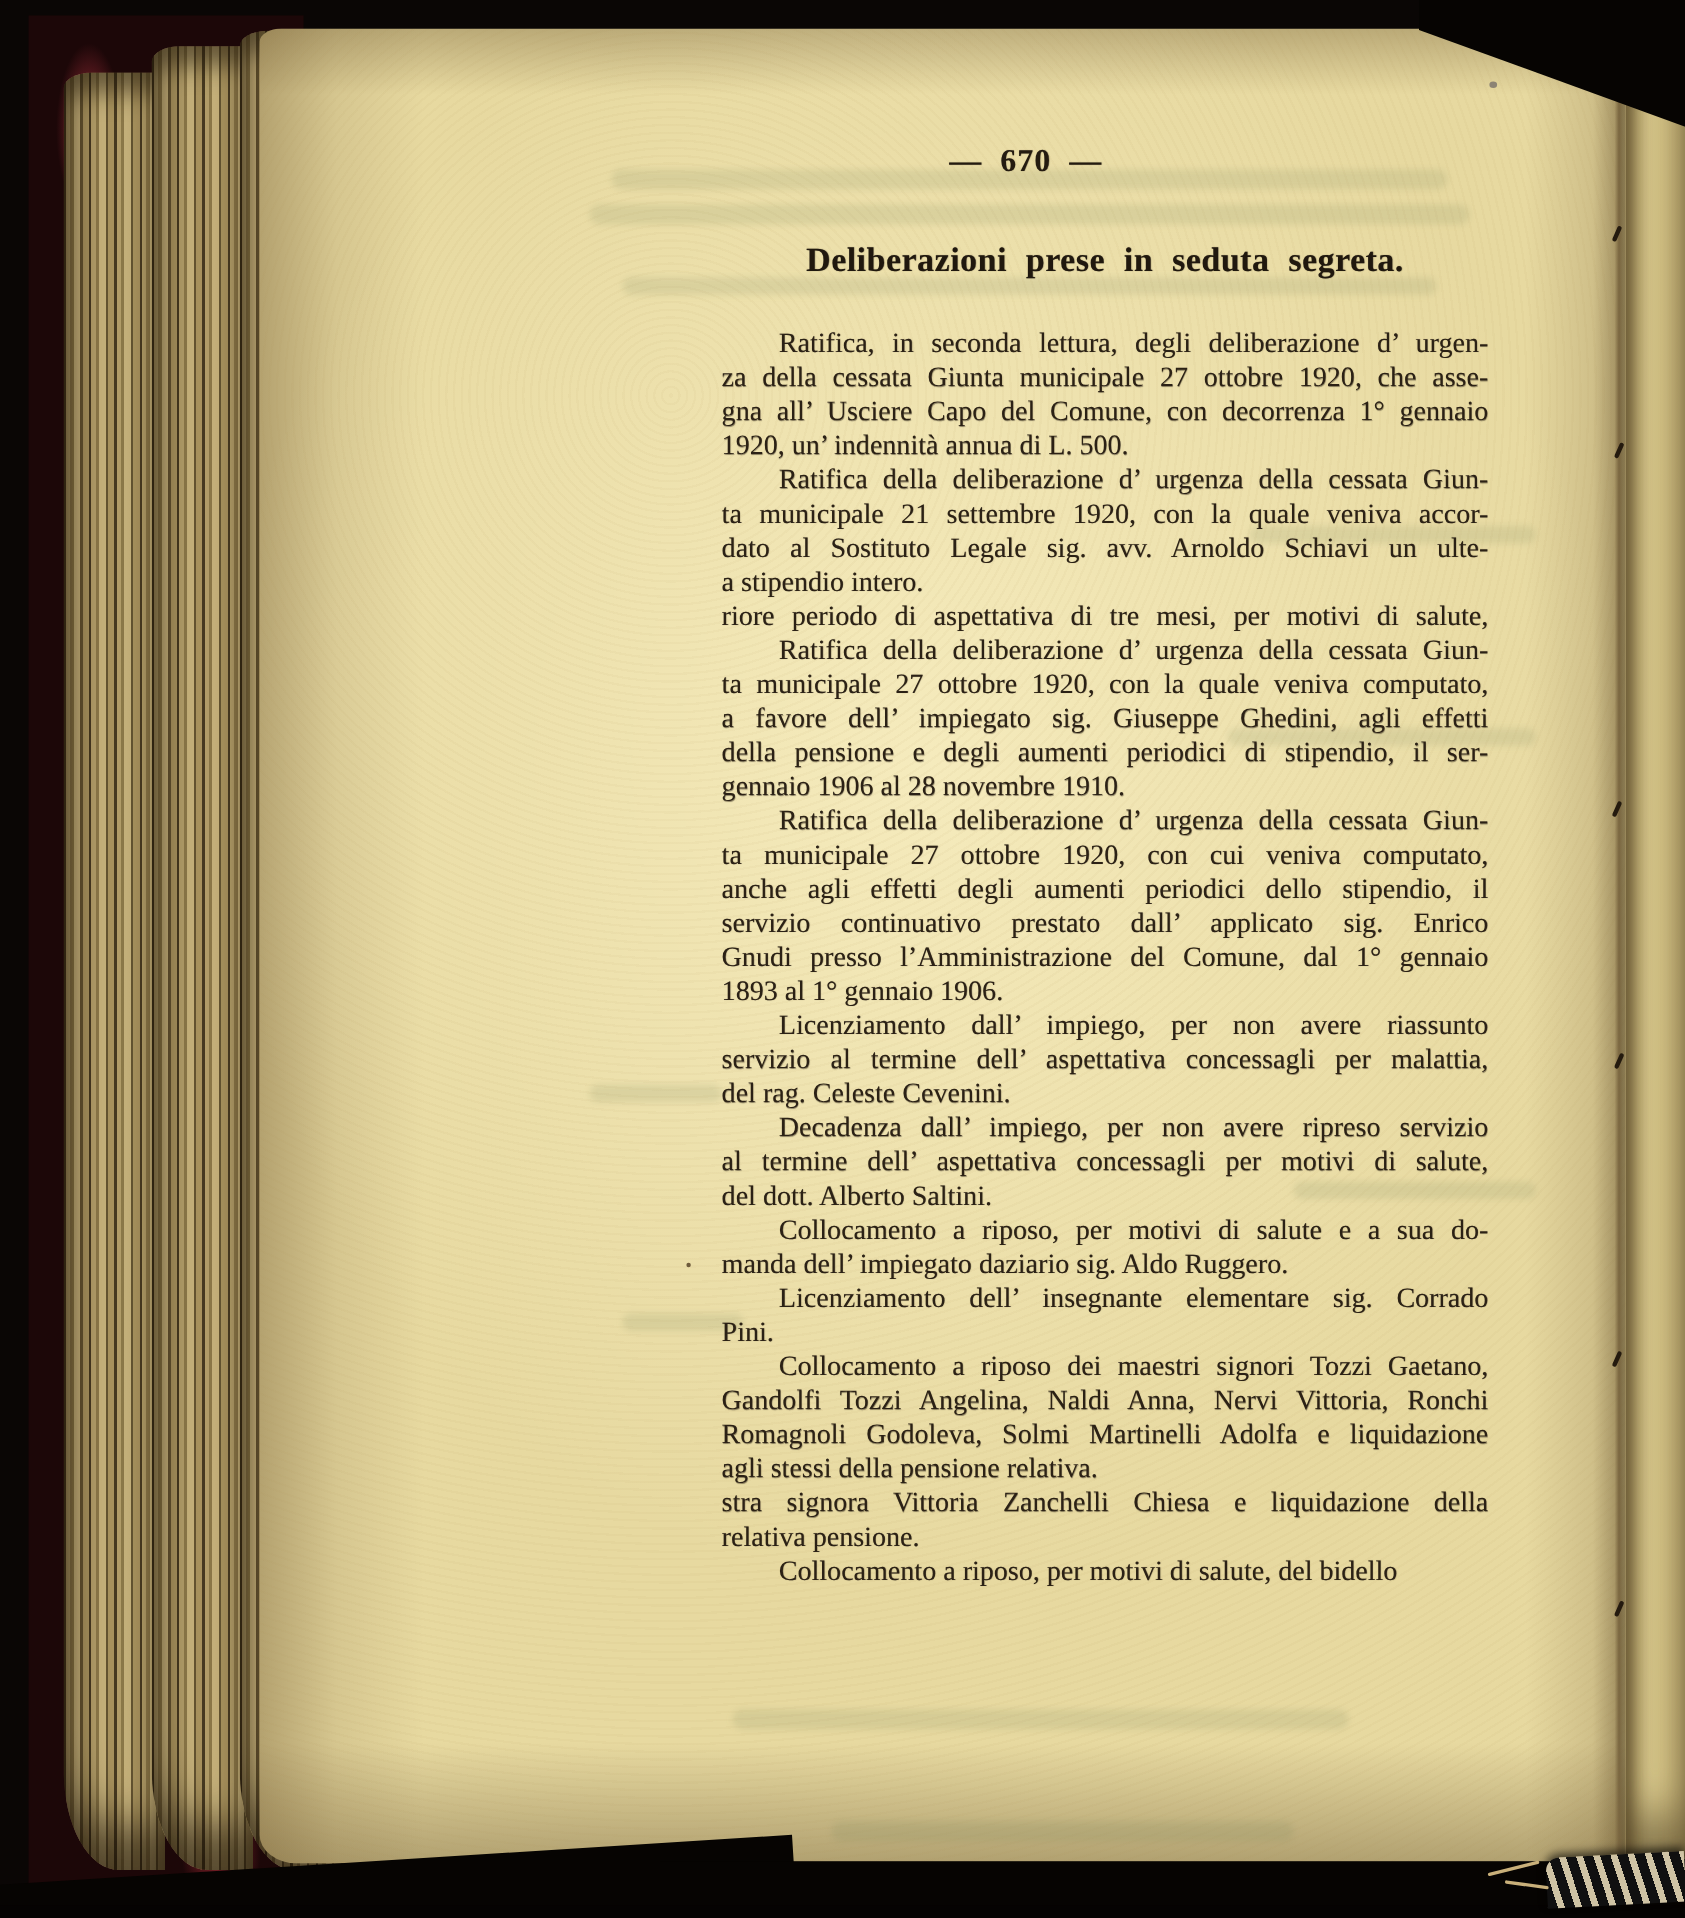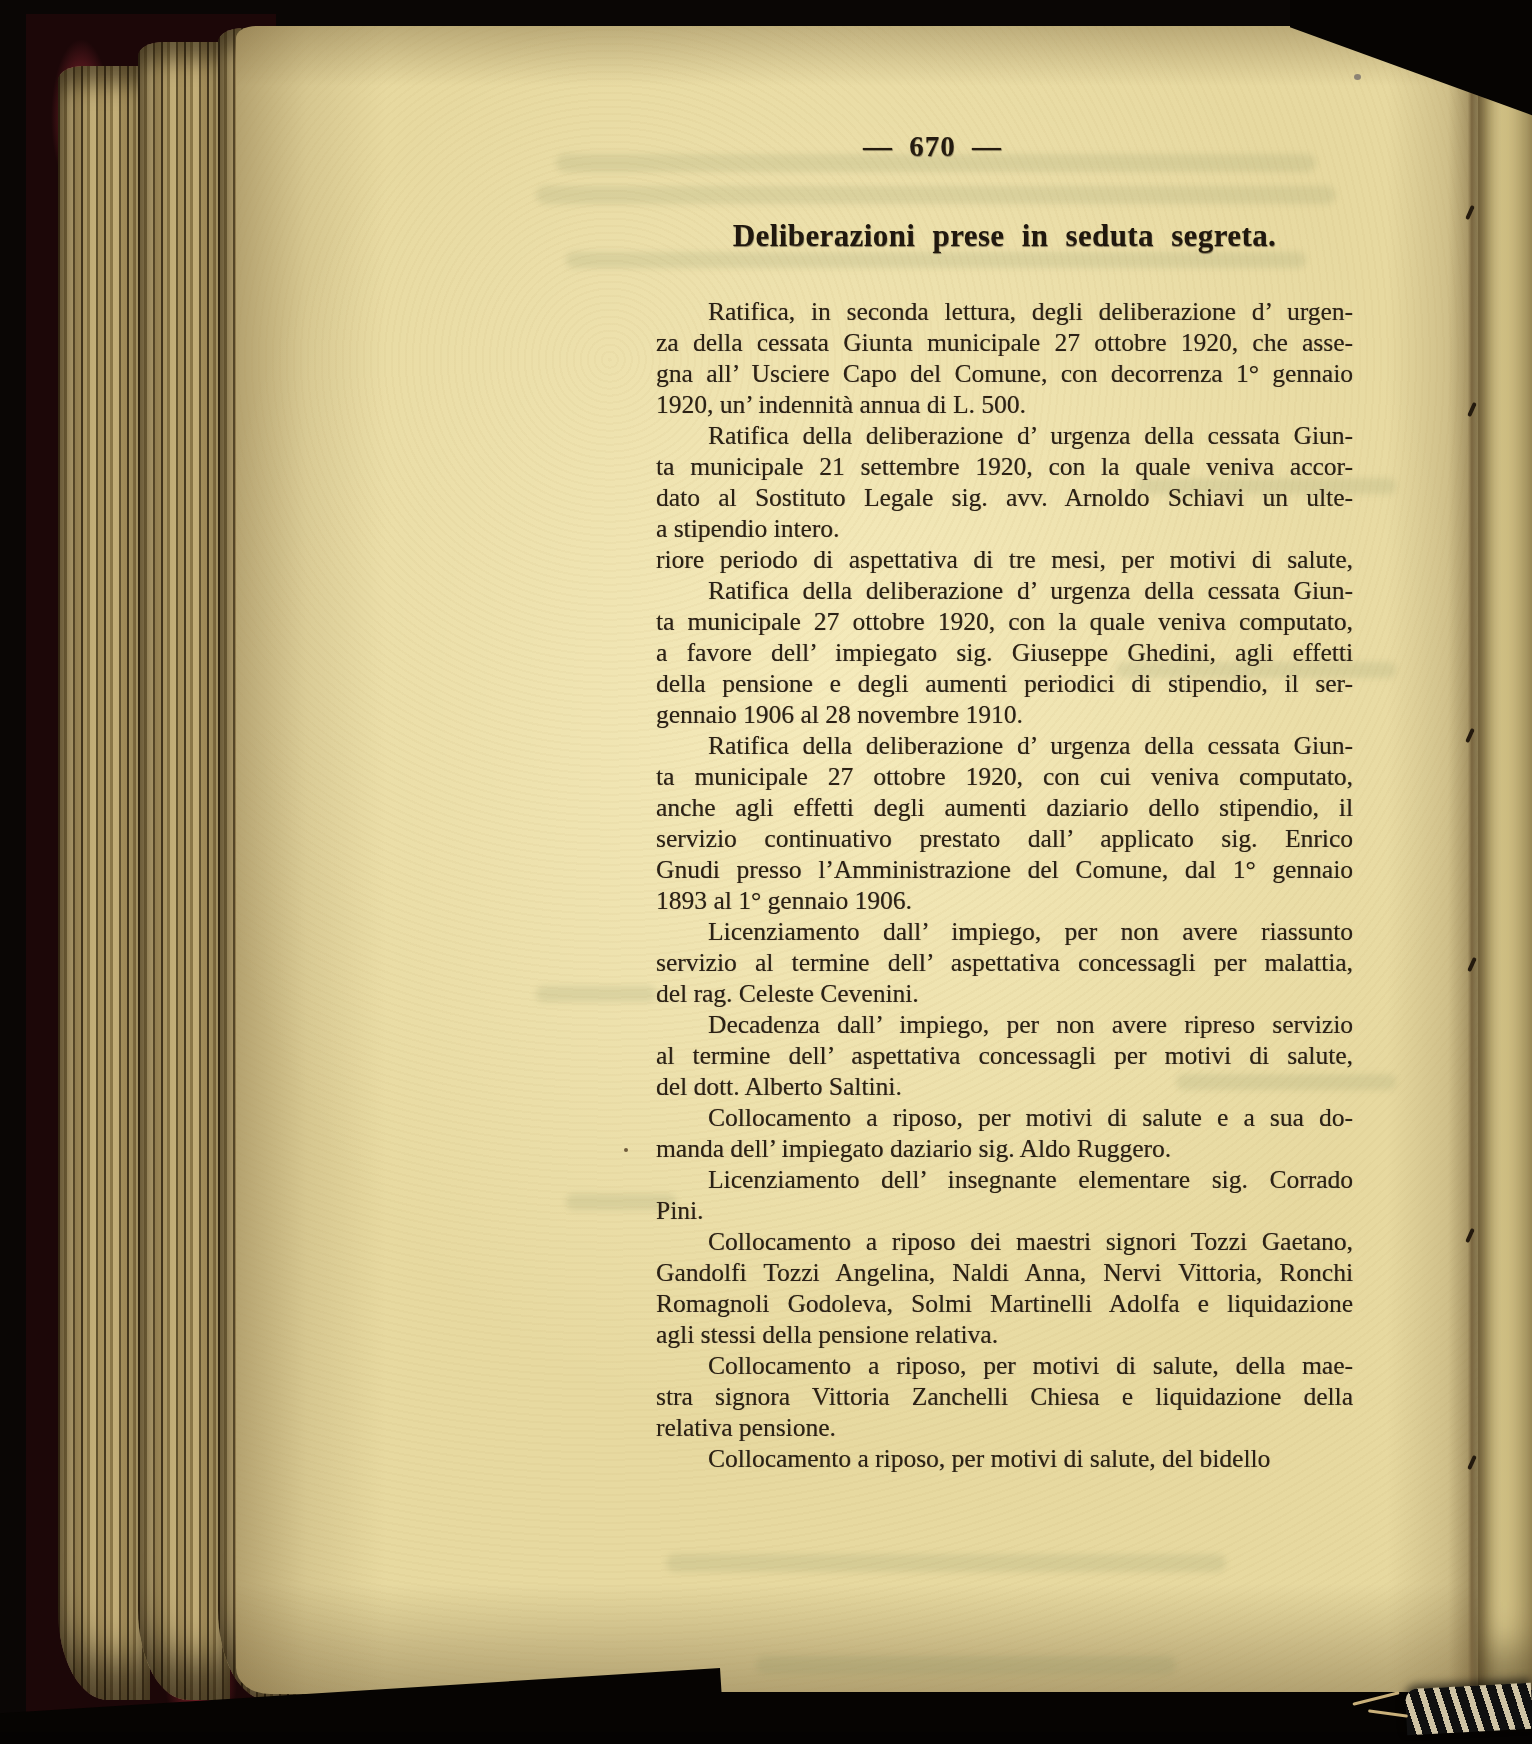--- a/index.html
+++ b/index.html
@@ -148,21 +148,21 @@
         <div class="para">
           <div class="line first">Ratifica della deliberazione d’ urgenza della cessata Giun-</div>
           <div class="line">ta municipale 27 ottobre 1920, con la quale veniva computato,</div>
           <div class="line">a favore dell’ impiegato sig. Giuseppe Ghedini, agli effetti</div>
           <div class="line">della pensione e degli aumenti periodici di stipendio, il ser-</div>
           <div class="line last">gennaio 1906 al 28 novembre 1910.</div>
         </div>
         <div class="para">
           <div class="line first">Ratifica della deliberazione d’ urgenza della cessata Giun-</div>
           <div class="line">ta municipale 27 ottobre 1920, con cui veniva computato,</div>
-          <div class="line">anche agli effetti degli aumenti daziario dello stipendio, il</div>
+          <div class="line">anche agli effetti degli aumenti periodici dello stipendio, il</div>
           <div class="line">servizio continuativo prestato dall’ applicato sig. Enrico</div>
           <div class="line">Gnudi presso l’Amministrazione del Comune, dal 1° gennaio</div>
           <div class="line last">1893 al 1° gennaio 1906.</div>
         </div>
         <div class="para">
           <div class="line first">Licenziamento dall’ impiego, per non avere riassunto</div>
           <div class="line">servizio al termine dell’ aspettativa concessagli per malattia,</div>
           <div class="line last">del rag. Celeste Cevenini.</div>
         </div>
         <div class="para">
@@ -178,21 +178,20 @@
           <div class="line first">Licenziamento dell’ insegnante elementare sig. Corrado</div>
           <div class="line last">Pini.</div>
         </div>
         <div class="para">
           <div class="line first">Collocamento a riposo dei maestri signori Tozzi Gaetano,</div>
           <div class="line">Gandolfi Tozzi Angelina, Naldi Anna, Nervi Vittoria, Ronchi</div>
           <div class="line">Romagnoli Godoleva, Solmi Martinelli Adolfa e liquidazione</div>
           <div class="line last">agli stessi della pensione relativa.</div>
         </div>
         <div class="para">
-          <div class="line first">Collocamento a riposo, per motivi di salute, della mae-</div>
           <div class="line">stra signora Vittoria Zanchelli Chiesa e liquidazione della</div>
           <div class="line last">relativa pensione.</div>
         </div>
         <div class="para">
           <div class="line first last">Collocamento a riposo, per motivi di salute, del bidello</div>
         </div>
       </div>
   </div>
 
   <div class="gutter"></div>

